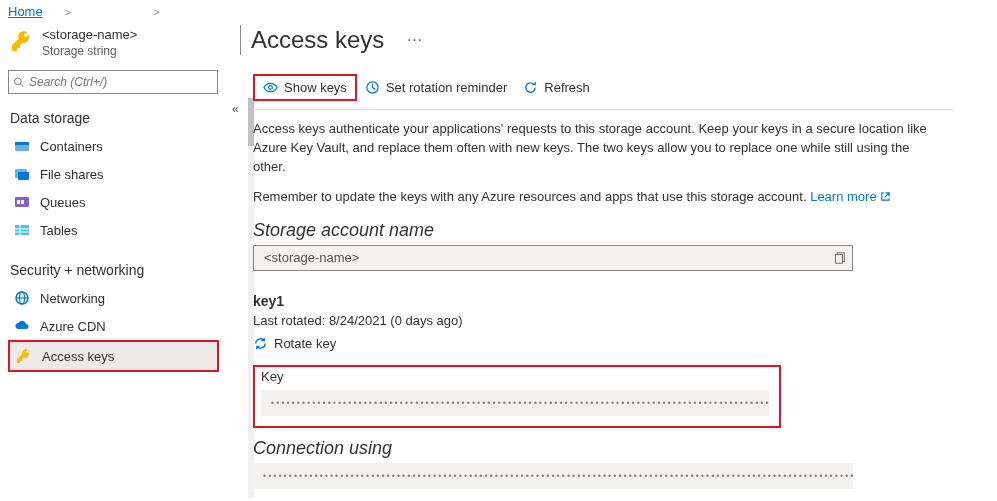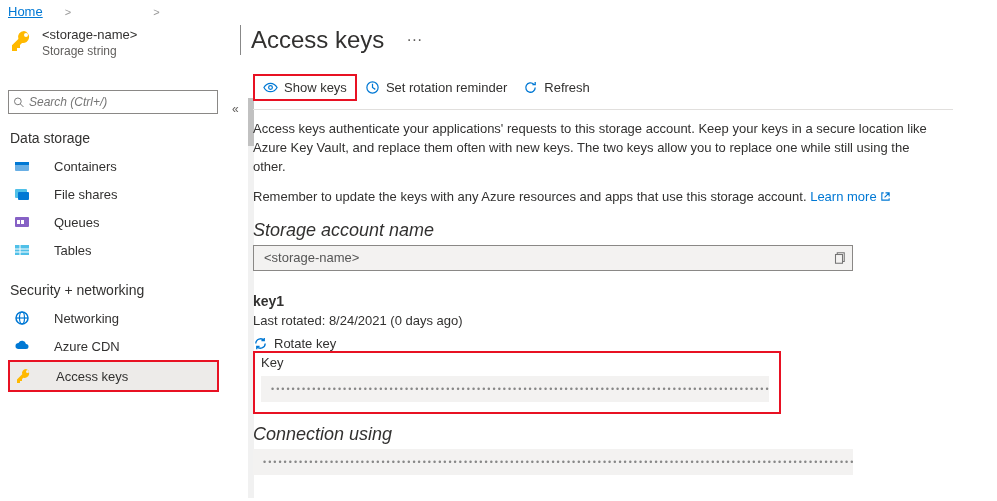--- a/index.html
+++ b/index.html
@@ -69,40 +69,40 @@
     .sidebar {
       width: 225px;
       padding: 4px 0 0 8px;
     }
     .search-wrap {
       display: flex; align-items: center;
       border: 1px solid #8a8886;
       height: 24px;
       padding: 0 4px;
       margin-bottom: 10px;
-      margin-top: 22px;
+      margin-top: 2px;
       width: 210px;
     }
     .search-wrap input {
       border: none; outline: none;
       font-size: 12px;
       width: 100%;
       font-style: italic;
       color: #605e5c;
     }
     .search-ic { width: 13px; height: 13px; margin-right: 4px; opacity: .8; }
 
     .section-header {
       font-size: 14px;
       color: #323130;
       padding: 6px 0 6px 2px;
     }
     .nav-item {
       display: flex; align-items: center;
-      gap: 24px;
+      gap: 10px;
       padding: 6px 4px 6px 6px;
       cursor: pointer;
       font-size: 13px;
     }
     .nav-item.selected { background: #edebe9; }
     .nav-ic { width: 16px; height: 16px; flex-shrink: 0; }
 
     .red-box-nav {
       border: 2px solid #e81123;
       margin-right: 6px;
@@ -178,21 +178,21 @@
       margin-top: 8px;
       color: #323130;
       cursor: pointer;
     }
     .rotate-ic { width: 15px; height: 15px; color: #0078d4; }
 
     .masked-field-wrap {
       border: 2px solid #e81123;
       padding: 0 6px 10px 6px;
       width: 528px;
-      margin-top: 0;
+      margin-top: 14px;
     }
     .masked-label-inside { font-size: 13px; margin-bottom: 6px; margin-top: 2px; }
     .masked-field, .masked-field2 {
       background: #f3f2f1;
       height: 26px;
       width: 508px;
       padding: 0 10px;
       display: flex;
       align-items: center;
       color: #888;

